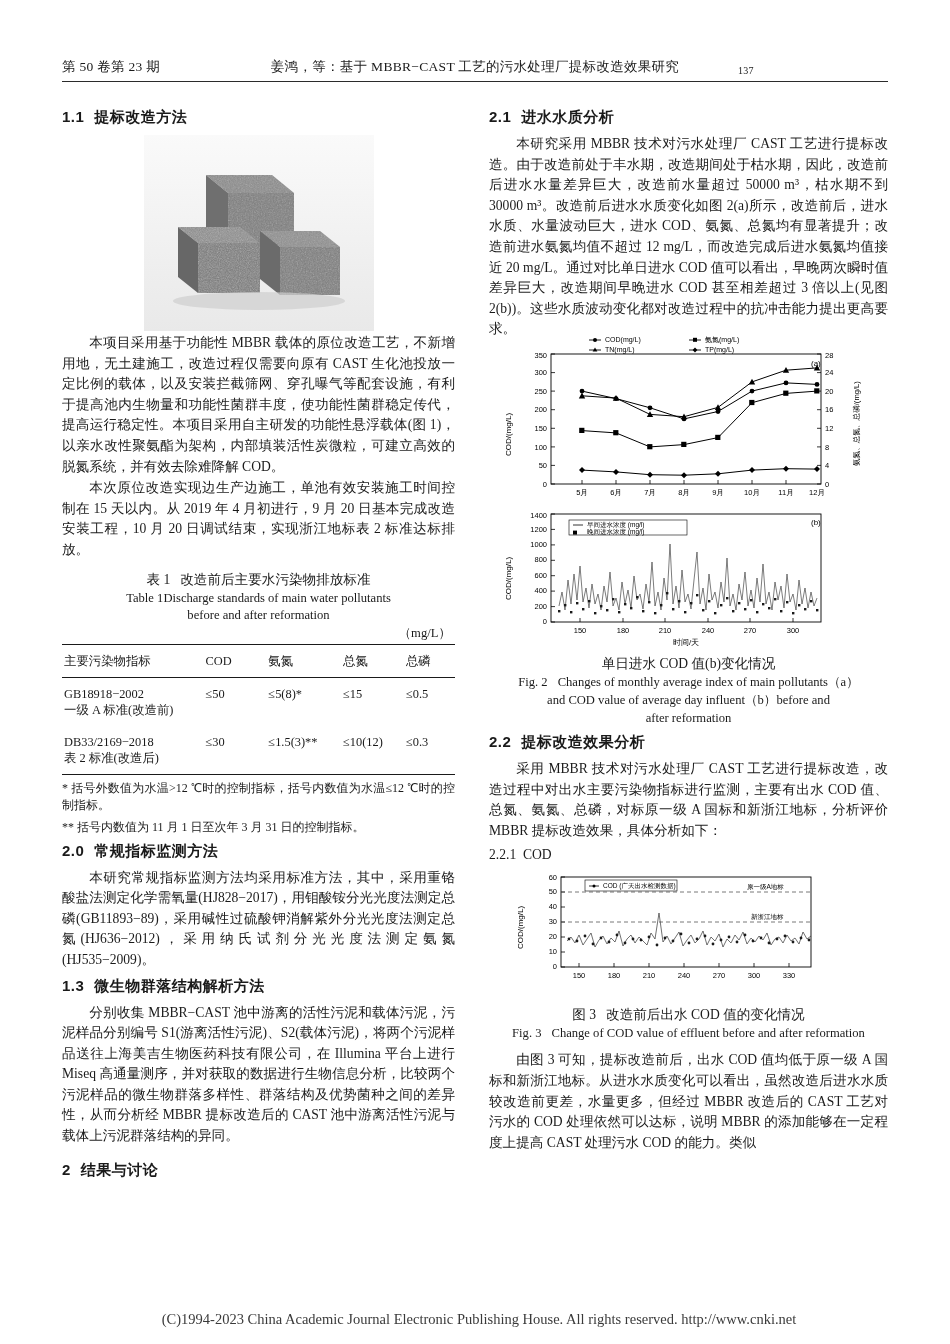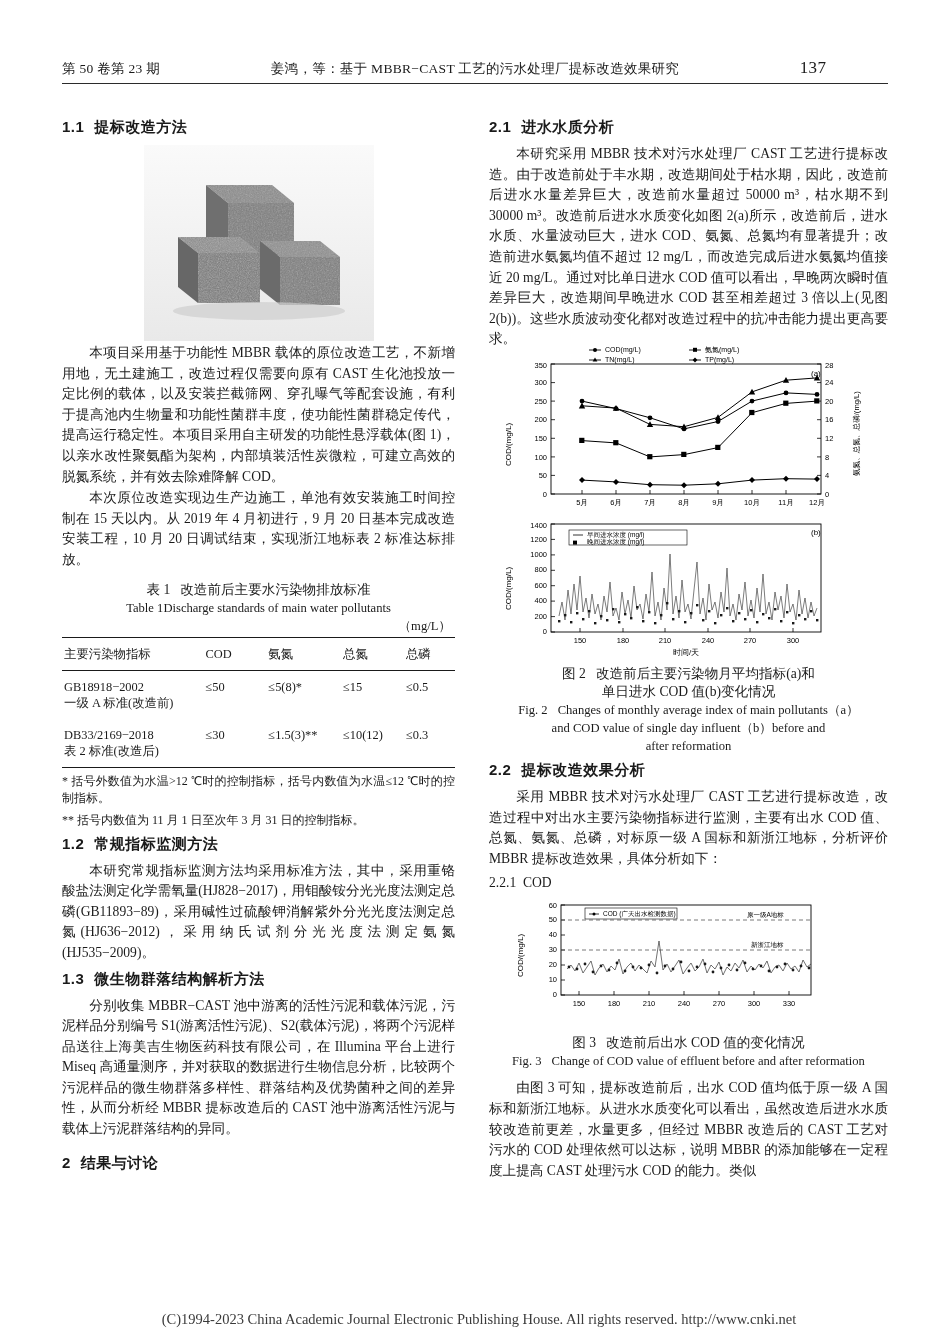--- a/index.html
+++ b/index.html
@@ -18,24 +18,24 @@
   }
   
   .runhead {
     display:flex; align-items:flex-end; justify-content:space-between;
     font-size:13.5px; letter-spacing:0.3px;
     padding-bottom:5px;
     border-bottom:1.1px solid #2b2b2b;
   }
   .runhead .rh-left { width:150px; }
   .runhead .rh-center { flex:1; text-align:center; font-size:13.5px; }
-  .runhead .rh-right { width:150px; text-align:center; font-size:17px; }
+  .runhead .rh-right { width:150px; text-align:left; font-size:10px; }
 
   
-  .cols { display:flex; gap:34px; margin-top:28px; }
+  .cols { display:flex; gap:34px; margin-top:20px; }
   .col { width:399px; }
 
   h2.sec {
     font-size:15px; font-weight:bold; margin:6px 0 7px 0;
     font-family:"Liberation Sans", sans-serif;
     letter-spacing:0.5px;
   }
   h2.sec .num { display:inline-block; margin-right:10px; }
   h2.sec.big { font-size:15px; margin-top:14px; }
   h3.sub {
@@ -166,20 +166,21 @@
       </div>
 
       <p>本项目采用基于功能性 MBBR 载体的原位改造工艺，不新增用地，无土建施工，改造过程仅需要向原有 CAST 生化池投放一定比例的载体，以及安装拦截筛网、穿孔曝气等配套设施，有利于提高池内生物量和功能性菌群丰度，使功能性菌群稳定传代，提高运行稳定性。本项目采用自主研发的功能性悬浮载体(图 1)，以亲水改性聚氨酯为架构，内部填装活性炭微粒，可建立高效的脱氮系统，并有效去除难降解 COD。</p>
       <p>本次原位改造实现边生产边施工，单池有效安装施工时间控制在 15 天以内。从 2019 年 4 月初进行，9 月 20 日基本完成改造安装工程，10 月 20 日调试结束，实现浙江地标表 2 标准达标排放。</p>
 
       <div class="tbl-title">
         <span class="lbl">表 1</span><span>改造前后主要水污染物排放标准</span>
       </div>
       <div class="tbl-title-en">
         <span class="lbl">Table 1</span><span>Discharge standards of main water pollutants</span>
+        <div>before and after reformation</div>
       </div>
       <div class="unit-line">（mg/L）</div>
 
       <table class="t1">
         <thead>
           <tr class="rule-top">
             <th class="c" style="width:36%">主要污染物指标</th>
             <th class="c" style="width:16%">COD</th>
             <th class="c" style="width:19%">氨氮</th>
             <th class="c" style="width:16%">总氮</th>
@@ -206,21 +207,21 @@
             <td class="c">≤1.5(3)**</td>
             <td class="c">≤10(12)</td>
             <td class="c">≤0.3</td>
           </tr>
         </tbody>
       </table>
       <p class="tnote">* 括号外数值为水温&gt;12 ℃时的控制指标，括号内数值为水温≤12 ℃时的控制指标。</p>
       <p class="tnote">** 括号内数值为 11 月 1 日至次年 3 月 31 日的控制指标。</p>
 
       <h2 class="sec">
-        <span class="num">1.2</span><span>常规指标监测方法</span>
+        <span class="num">2.0</span><span>常规指标监测方法</span>
       </h2>
       <p>本研究常规指标监测方法均采用标准方法，其中，采用重铬酸盐法测定化学需氧量(HJ828−2017)，用钼酸铵分光光度法测定总磷(GB11893−89)，采用碱性过硫酸钾消解紫外分光光度法测定总氮(HJ636−2012)，采用纳氏试剂分光光度法测定氨氮(HJ535−2009)。</p>
 
       <h2 class="sec">
         <span class="num">1.3</span><span>微生物群落结构解析方法</span>
       </h2>
       <p>分别收集 MBBR−CAST 池中游离的活性污泥和载体污泥，污泥样品分别编号 S1(游离活性污泥)、S2(载体污泥)，将两个污泥样品送往上海美吉生物医药科技有限公司，在 Illumina 平台上进行 Miseq 高通量测序，并对获取的数据进行生物信息分析，比较两个污泥样品的微生物群落多样性、群落结构及优势菌种之间的差异性，从而分析经 MBBR 提标改造后的 CAST 池中游离活性污泥与载体上污泥群落结构的异同。</p>
 
       <h2 class="sec big">
         <span class="num">2</span><span>结果与讨论</span>
@@ -466,24 +467,23 @@
               <rect x="309" y="90" width="2.4" height="2.4"></rect>
                 <rect x="315" y="94" width="2.4" height="2.4"></rect>
               <rect x="321" y="86" width="2.4" height="2.4"></rect>
                 <rect x="327" y="95" width="2.4" height="2.4"></rect>
             </g>
           </g>
         </svg>
       </div>
 
       <div class="figcap">
-        <div class="cn"><span class="lbl">图 2</span><span>改造前后主要污染物月平均指标(a)和</span></div>
         <div class="cn">单日进水 COD 值(b)变化情况</div>
         <div class="en"><span class="lbl">Fig. 2</span><span>Changes of monthly average index of main pollutants（a）</span></div>
-        <div class="en">and COD value of single day influent（b）before and</div>
+        <div class="en">and COD value of average day influent（b）before and</div>
         <div class="en">after reformation</div>
       </div>
 
       <h2 class="sec">
         <span class="num">2.2</span><span>提标改造效果分析</span>
       </h2>
       <p>采用 MBBR 技术对污水处理厂 CAST 工艺进行提标改造，改造过程中对出水主要污染物指标进行监测，主要有出水 COD 值、总氮、氨氮、总磷，对标原一级 A 国标和新浙江地标，分析评价 MBBR 提标改造效果，具体分析如下：</p>
       <h3 class="sub">
         <span class="num">2.2.1</span>&nbsp;&nbsp;<span>COD</span>
       </h3>

